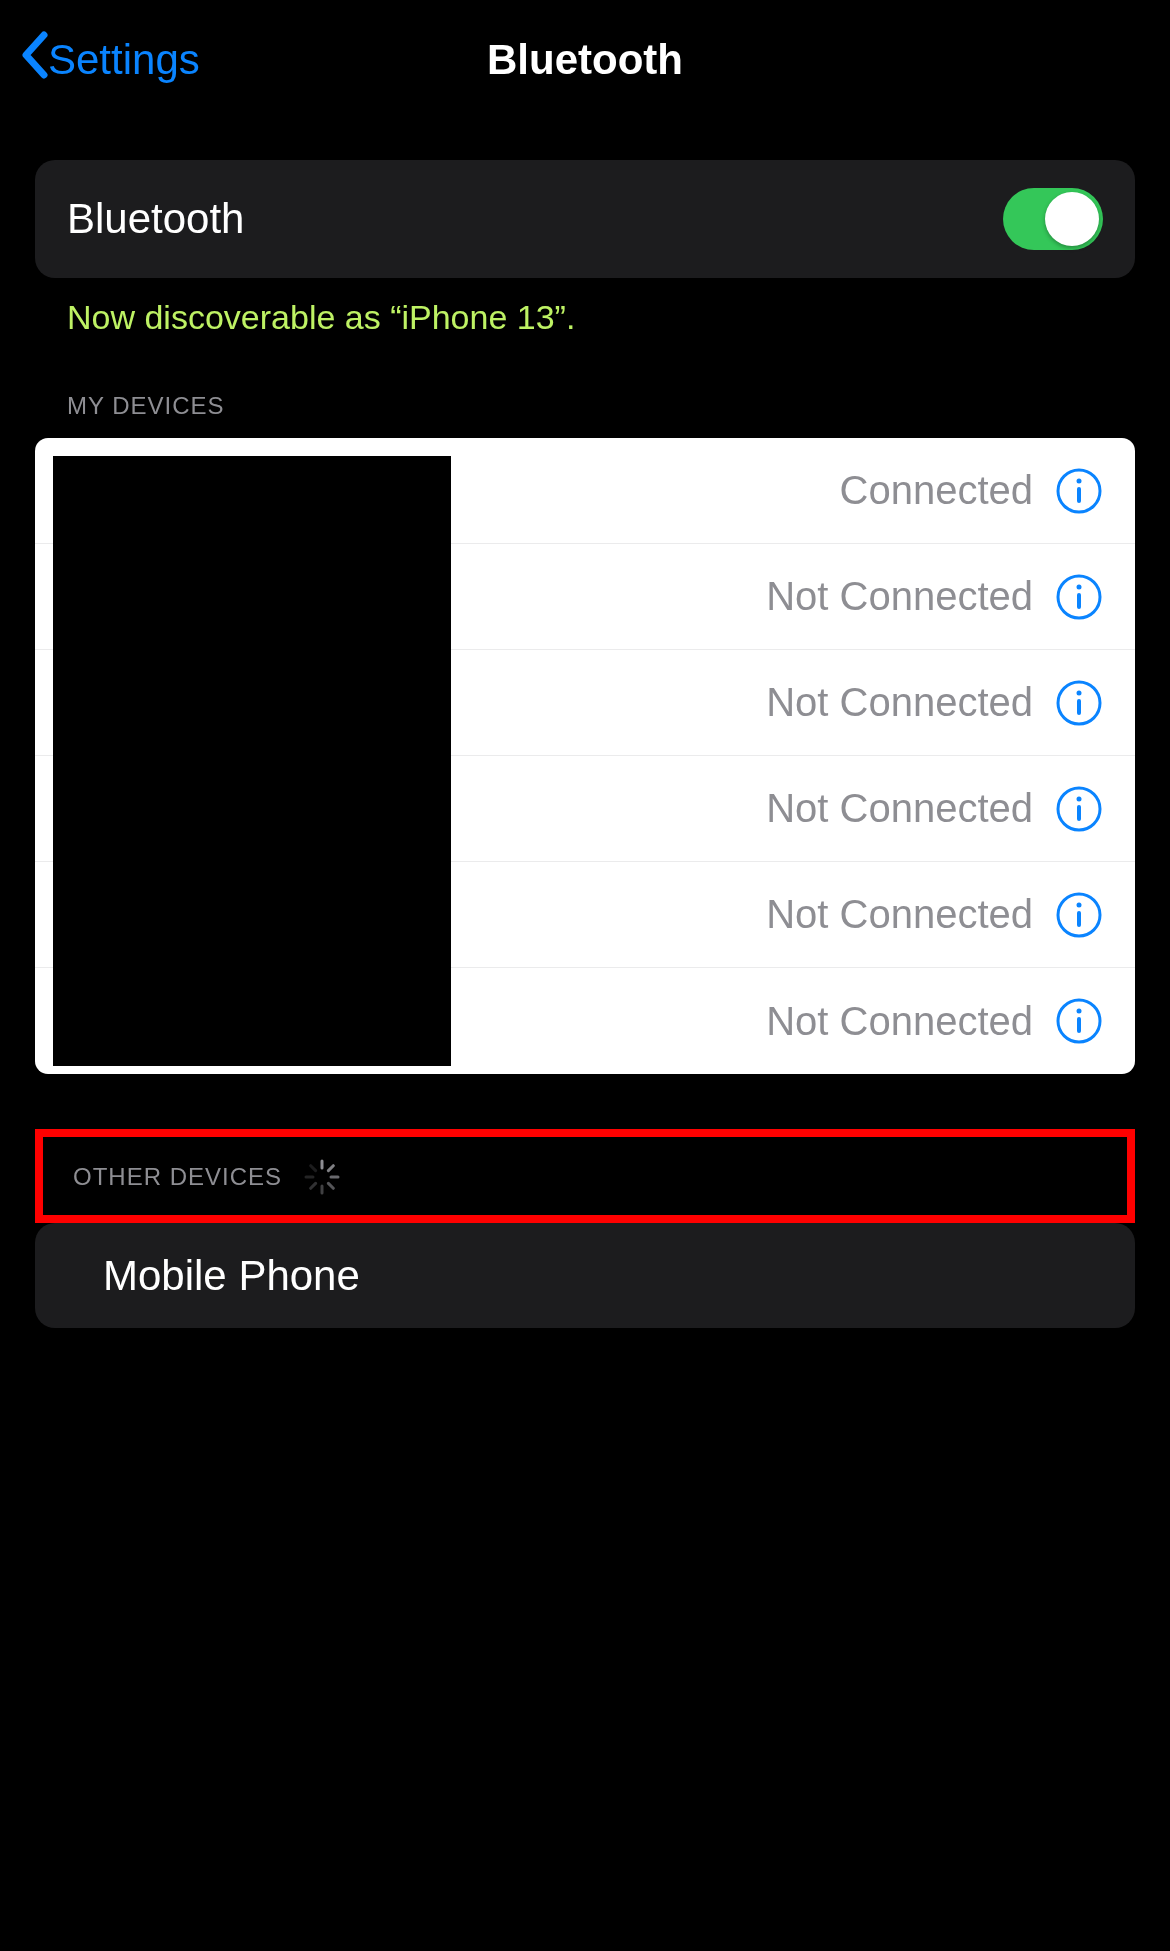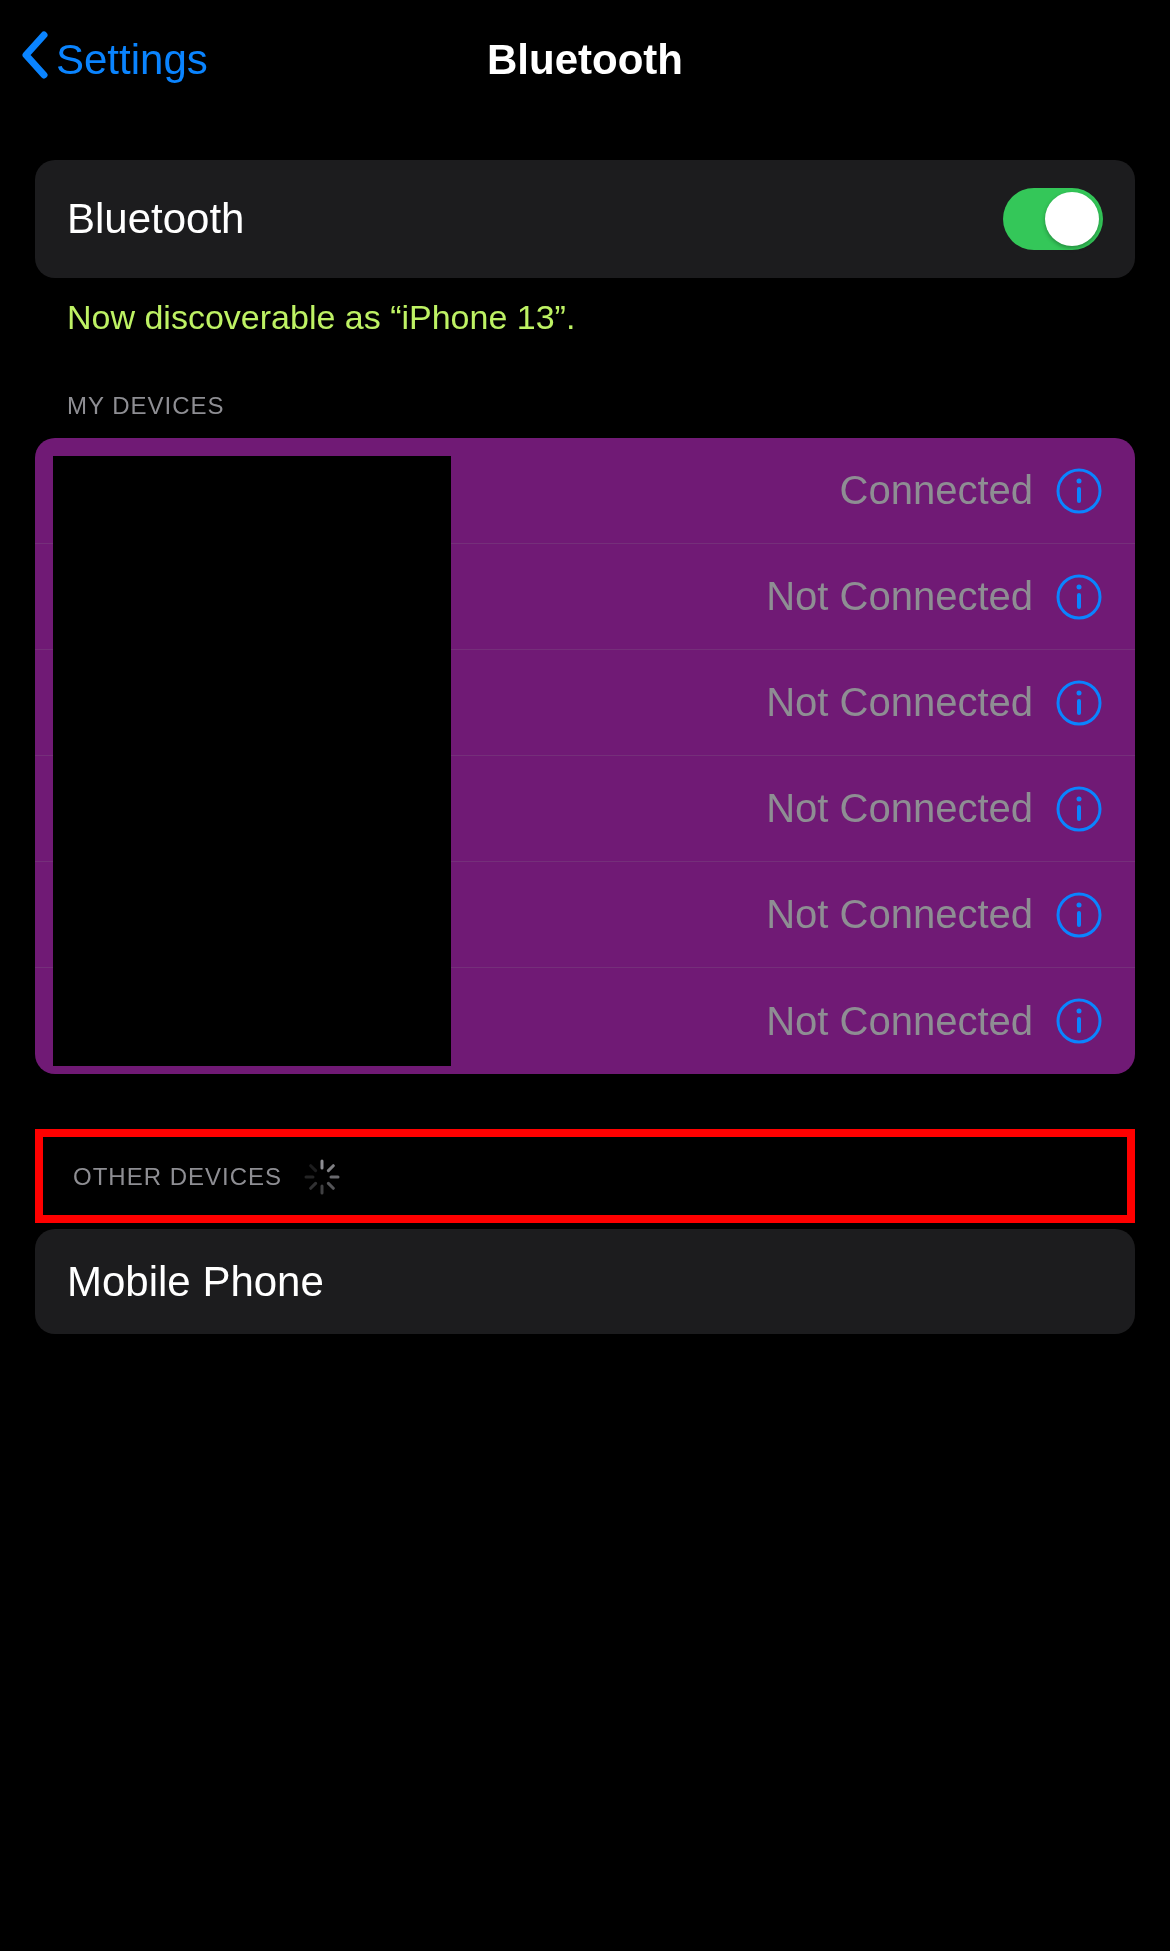--- a/index.html
+++ b/index.html
@@ -19,21 +19,20 @@
       justify-content: center;
       height: 120px;
       position: relative;
       padding: 0 20px;
     }
     .back-btn {
       position: absolute;
       left: 20px;
       display: flex;
       align-items: center;
-      gap: 8px;
       color: #0a84ff;
       font-size: 42px;
       font-weight: 400;
       cursor: pointer;
     }
     .back-btn svg {
       width: 28px;
       height: 48px;
     }
     .header-title {
@@ -102,22 +101,22 @@
       letter-spacing: 1px;
       font-weight: 400;
       text-transform: uppercase;
       display: flex;
       align-items: center;
       gap: 20px;
     }
 
     
     .device-list {
-      background: #701a75;
-      border-radius: 20px;
+      background: #ffffff;
+      border-radius: 13px;
       overflow: hidden;
       position: relative;
     }
     .device-row {
       display: flex;
       align-items: center;
       justify-content: flex-end;
       padding: 0 32px 0 0;
       height: 106px;
       border-bottom: 1px solid rgba(142,142,147,0.18);
@@ -177,21 +176,22 @@
       padding: 28px 32px;
       height: 105px;
     }
     .other-device-label {
       font-size: 42px;
       color: #ffffff;
       font-weight: 400;
     }
 
     .card.other {
-      margin-top: 6px;
+      margin-top: 0;
+      padding-left: 36px;
     }
   </style>
 </head>
 <body>
 
 <div class="header">
   <div class="back-btn">
     <span>
       <svg viewBox="0 0 14 24" fill="none" stroke="#0a84ff" stroke-width="3.5" stroke-linecap="round" stroke-linejoin="round">
         <polyline points="12,2 3,12 12,22"></polyline>

